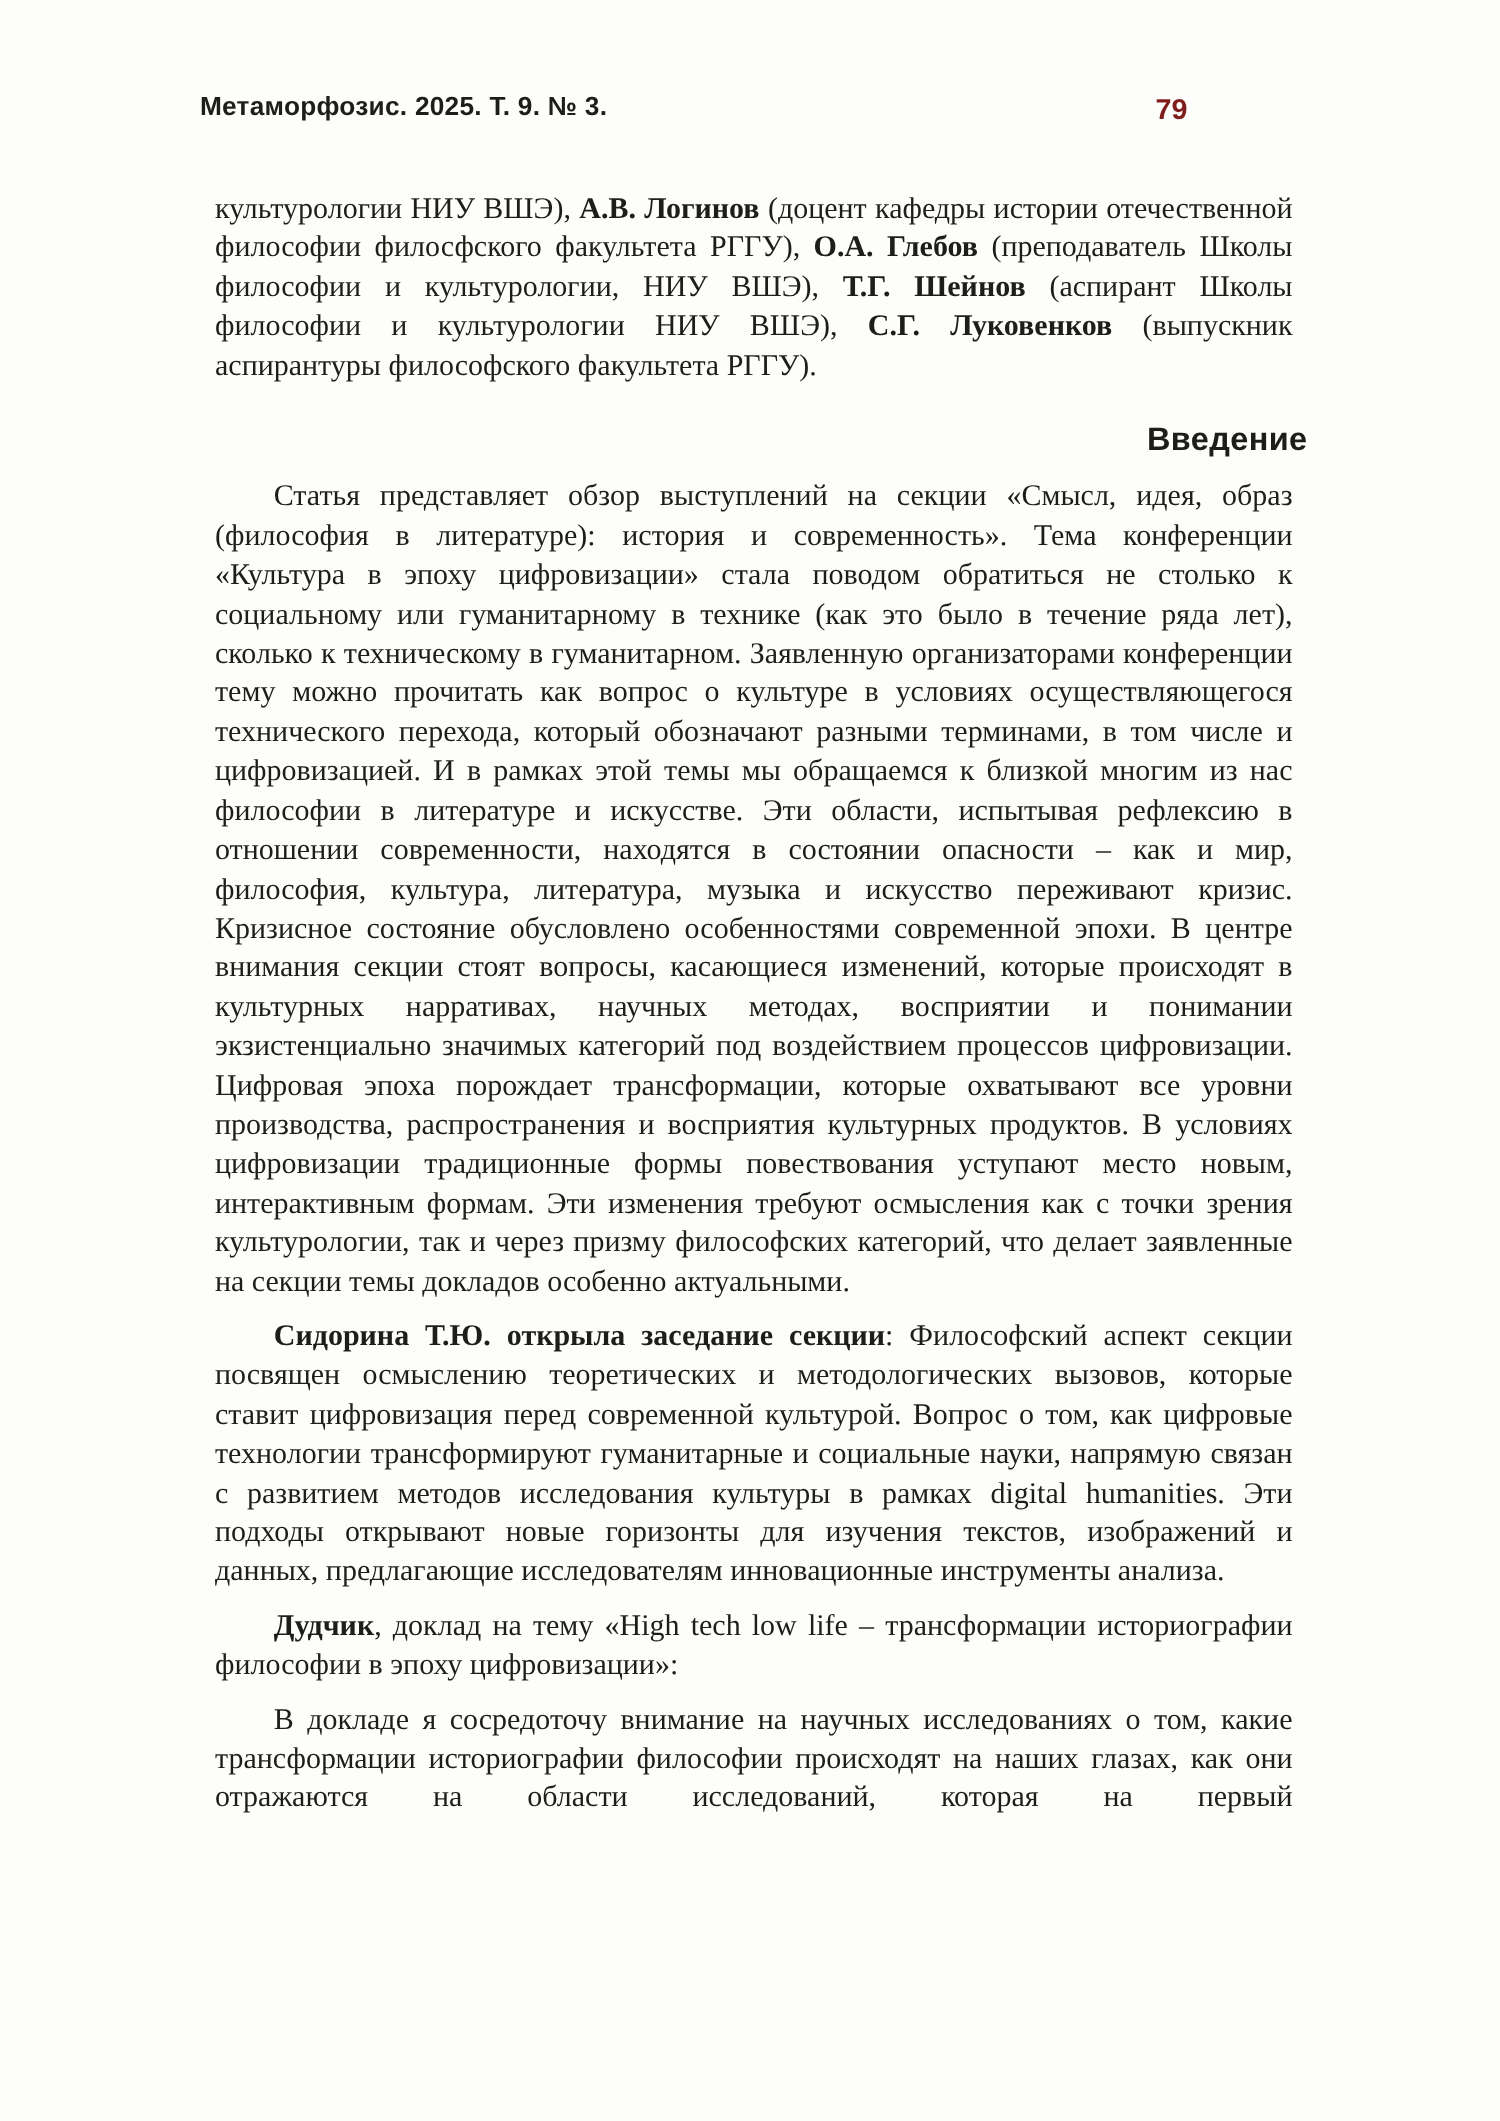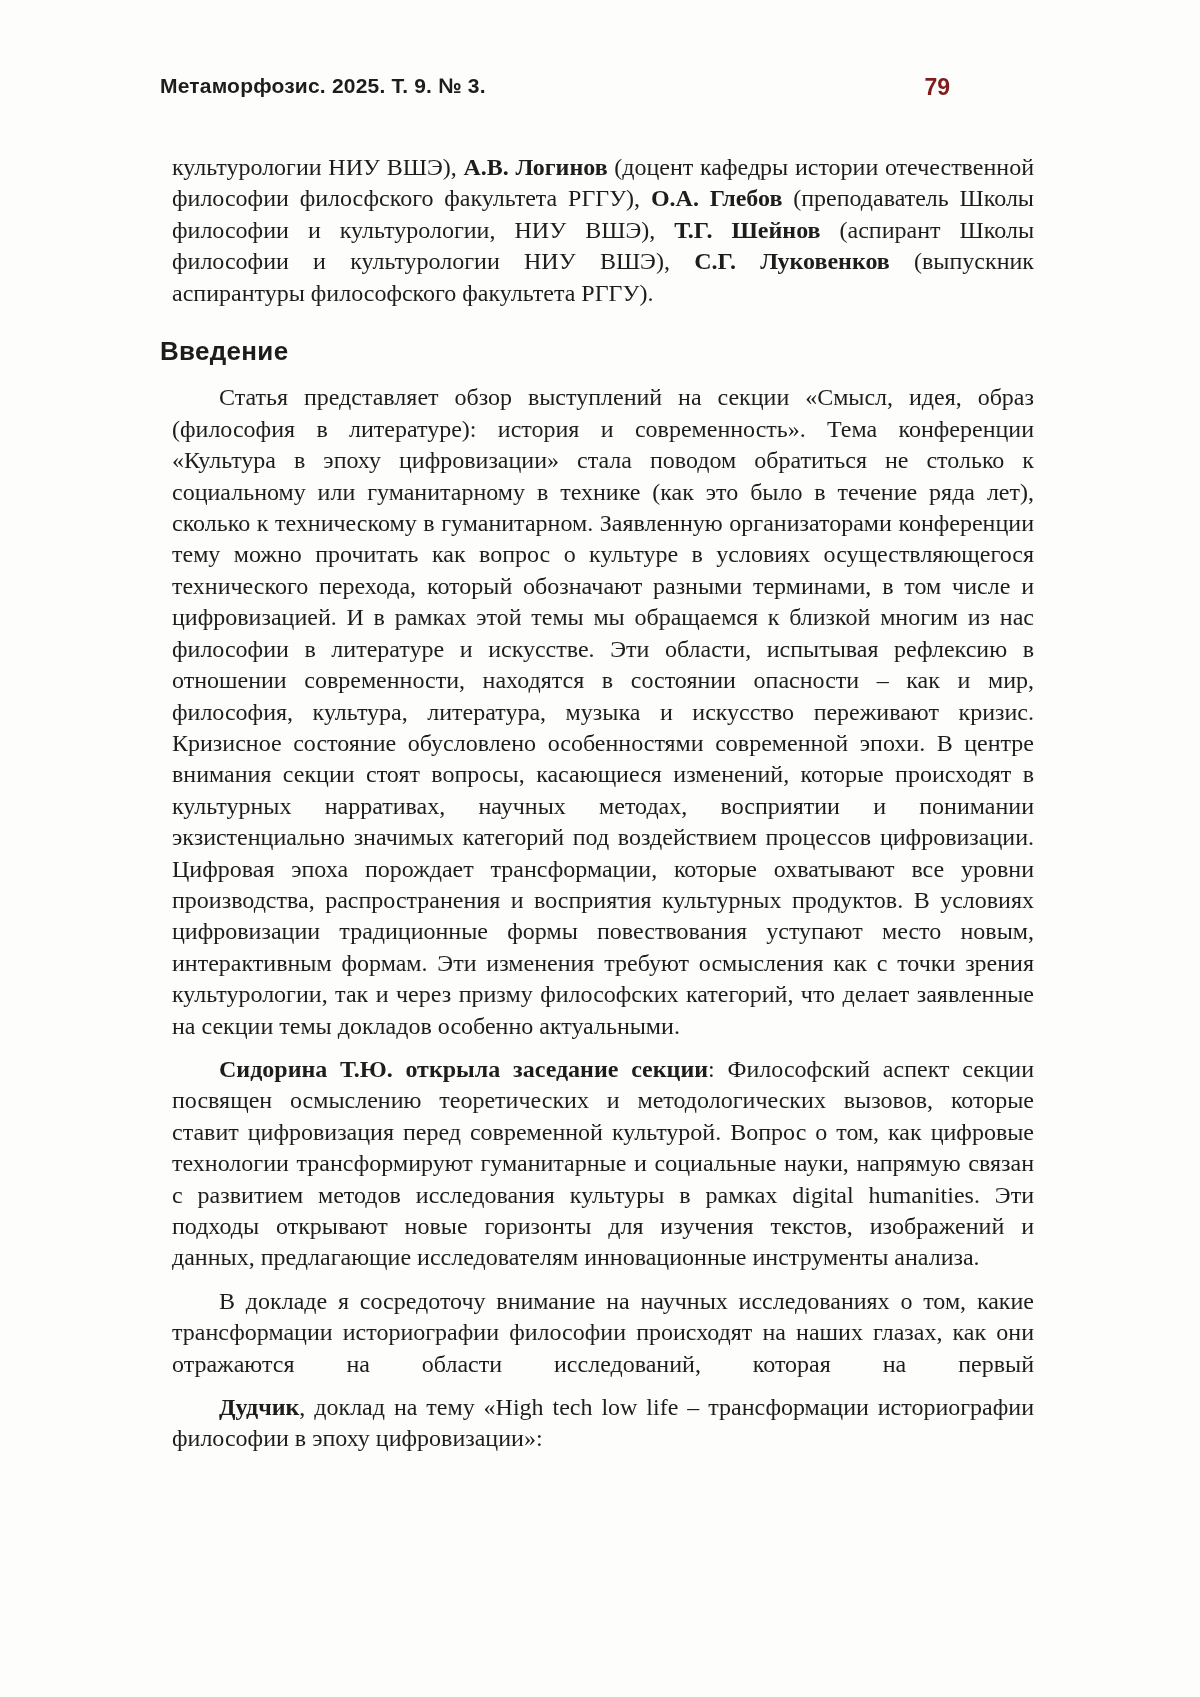--- a/index.html
+++ b/index.html
@@ -50,21 +50,21 @@
     hyphens: auto;
     -webkit-hyphens: auto;
   }
   .para.continuation { text-indent: 0; }
   .para.cutoff { text-align-last: justify; }
   .section-heading {
     margin: 27px 0 15px 0;
     font-family: "Liberation Sans", "DejaVu Sans", sans-serif;
     font-size: 26px;
     font-weight: 600;
-    text-align: left;
+    text-align: right;
     letter-spacing: 0.3px;
     text-indent: 0;
   }
   b { font-weight: 700; }
 </style>
 </head>
 <body>
 
 <div class="page">
 
@@ -76,19 +76,19 @@
   <main class="text-block">
 
     <p class="para continuation"><span>культурологии НИУ ВШЭ), </span><b>А.В. Логинов</b><span> (доцент кафедры истории отечественной философии филосфского факультета РГГУ), </span><b>О.А. Глебов</b><span> (преподаватель Школы философии и культурологии, НИУ ВШЭ), </span><b>Т.Г. Шейнов</b><span> (аспирант Школы философии и культурологии НИУ ВШЭ), </span><b>С.Г. Луковенков</b><span> (выпускник аспирантуры философского факультета РГГУ).</span></p>
 
     <h2 class="section-heading">Введение</h2>
 
     <p class="para">Статья представляет обзор выступлений на секции «Смысл, идея, образ (философия в литературе): история и современность». Тема конференции «Культура в эпоху цифровизации» стала поводом обратиться не столько к социальному или гуманитарному в технике (как это было в течение ряда лет), сколько к техническому в гуманитарном. Заявленную организаторами конференции тему можно прочитать как вопрос о культуре в условиях осуществляющегося технического перехода, который обозначают разными терминами, в том числе и цифровизацией. И в рамках этой темы мы обращаемся к близкой многим из нас философии в литературе и искусстве. Эти области, испытывая рефлексию в отношении современности, находятся в состоянии опасности – как и мир, философия, культура, литература, музыка и искусство переживают кризис. Кризисное состояние обусловлено особенностями современной эпохи. В центре внимания секции стоят вопросы, касающиеся изменений, которые происходят в культурных нарративах, научных методах, восприятии и понимании экзистенциально значимых категорий под воздействием процессов цифровизации. Цифровая эпоха порождает трансформации, которые охватывают все уровни производства, распространения и восприятия культурных продуктов. В условиях цифровизации традиционные формы повествования уступают место новым, интерактивным формам. Эти изменения требуют осмысления как с точки зрения культурологии, так и через призму философских категорий, что делает заявленные на секции темы докладов особенно актуальными.</p>
 
     <p class="para"><b>Сидорина Т.Ю. открыла заседание секции</b><span>: Философский аспект секции посвящен осмыслению теоретических и методологических вызовов, которые ставит цифровизация перед современной культурой. Вопрос о том, как цифровые технологии трансформируют гуманитарные и социальные науки, напрямую связан с развитием методов исследования культуры в рамках digital humanities. Эти подходы открывают новые горизонты для изучения текстов, изображений и данных, предлагающие исследователям инновационные инструменты анализа.</span></p>
 
+    <p class="para"><b>Дудчик</b><span>, доклад на тему «High tech low life – трансформации историографии философии в эпоху цифровизации»:</span></p>
+
     <p class="para cutoff">В докладе я сосредоточу внимание на научных исследованиях о том, какие трансформации историографии философии происходят на наших глазах, как они отражаются на области исследований, которая на первый</p>
-
-    <p class="para"><b>Дудчик</b><span>, доклад на тему «High tech low life – трансформации историографии философии в эпоху цифровизации»:</span></p>
 
   </main>
 
 </div>
 
 </body></html>

